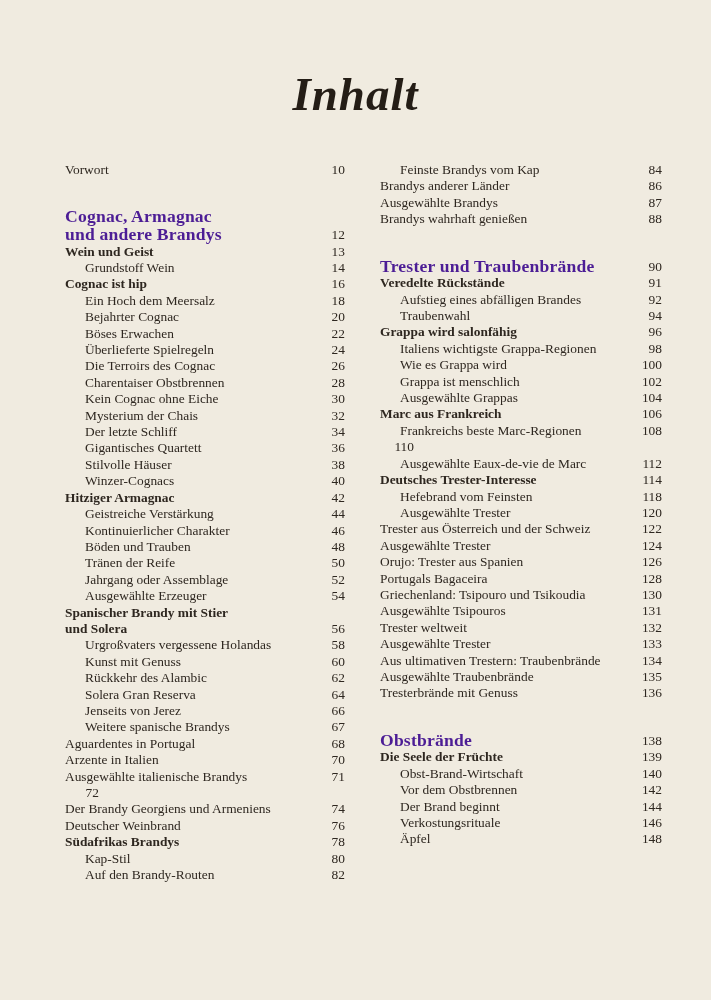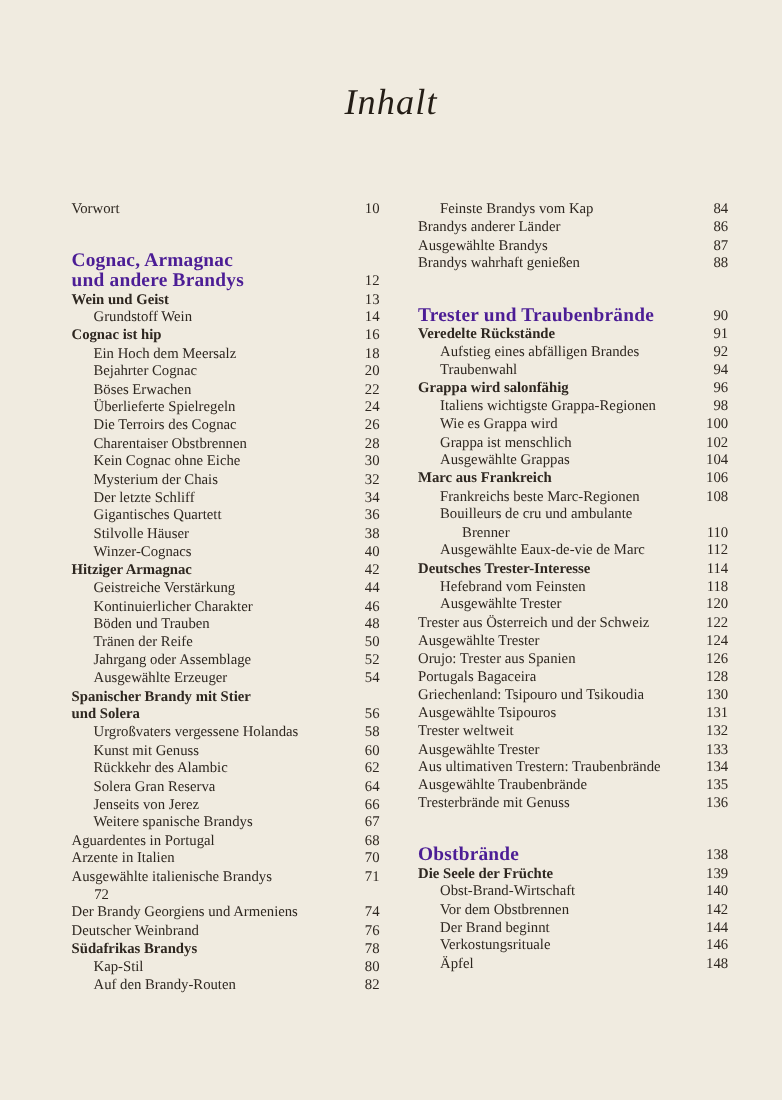--- a/index.html
+++ b/index.html
@@ -16,30 +16,30 @@
     height: 1000px;
     box-sizing: border-box;
     position: relative;
   }
   .page-title {
     margin: 0;
     padding-top: 66px;
     width: 100%;
     text-align: center;
     font-style: italic;
-    font-weight: 400;
-    font-size: 33px;
+    font-weight: 700;
+    font-size: 47px;
     line-height: 56px;
     letter-spacing: 1px;
     color: #241d16;
   }
   .columns {
     display: flex;
     justify-content: space-between;
-    margin: 60px 49px 0 65px;
+    margin: 40px 49px 0 65px;
   }
   .col { width: 280px; }
   .col-right { width: 282px; }
   .entry {
     display: flex;
     align-items: flex-end;
     font-size: 13.4px;
     line-height: 16.4px;
   }
   .entry .label {
@@ -288,22 +288,20 @@
         </div>
         <div class="entry lvl0 bold">
           <span class="label">Marc aus Frankreich</span>
           <span class="page">106</span>
         </div>
         <div class="entry lvl1">
           <span class="label">Frankreichs beste Marc-Regionen</span>
           <span class="page">108</span>
         </div>
         <div class="entry lvl1">
-          <span class="label">Bouilleurs de cru und ambulante
-&nbsp;&nbsp;&nbsp;&nbsp;&nbsp;&nbsp;Brenner</span>
           <span class="page">110</span>
         </div>
         <div class="entry lvl1">
           <span class="label">Ausgewählte Eaux-de-vie de Marc</span>
           <span class="page">112</span>
         </div>
         <div class="entry lvl0 bold">
           <span class="label">Deutsches Trester-Interesse</span>
           <span class="page">114</span>
         </div>

